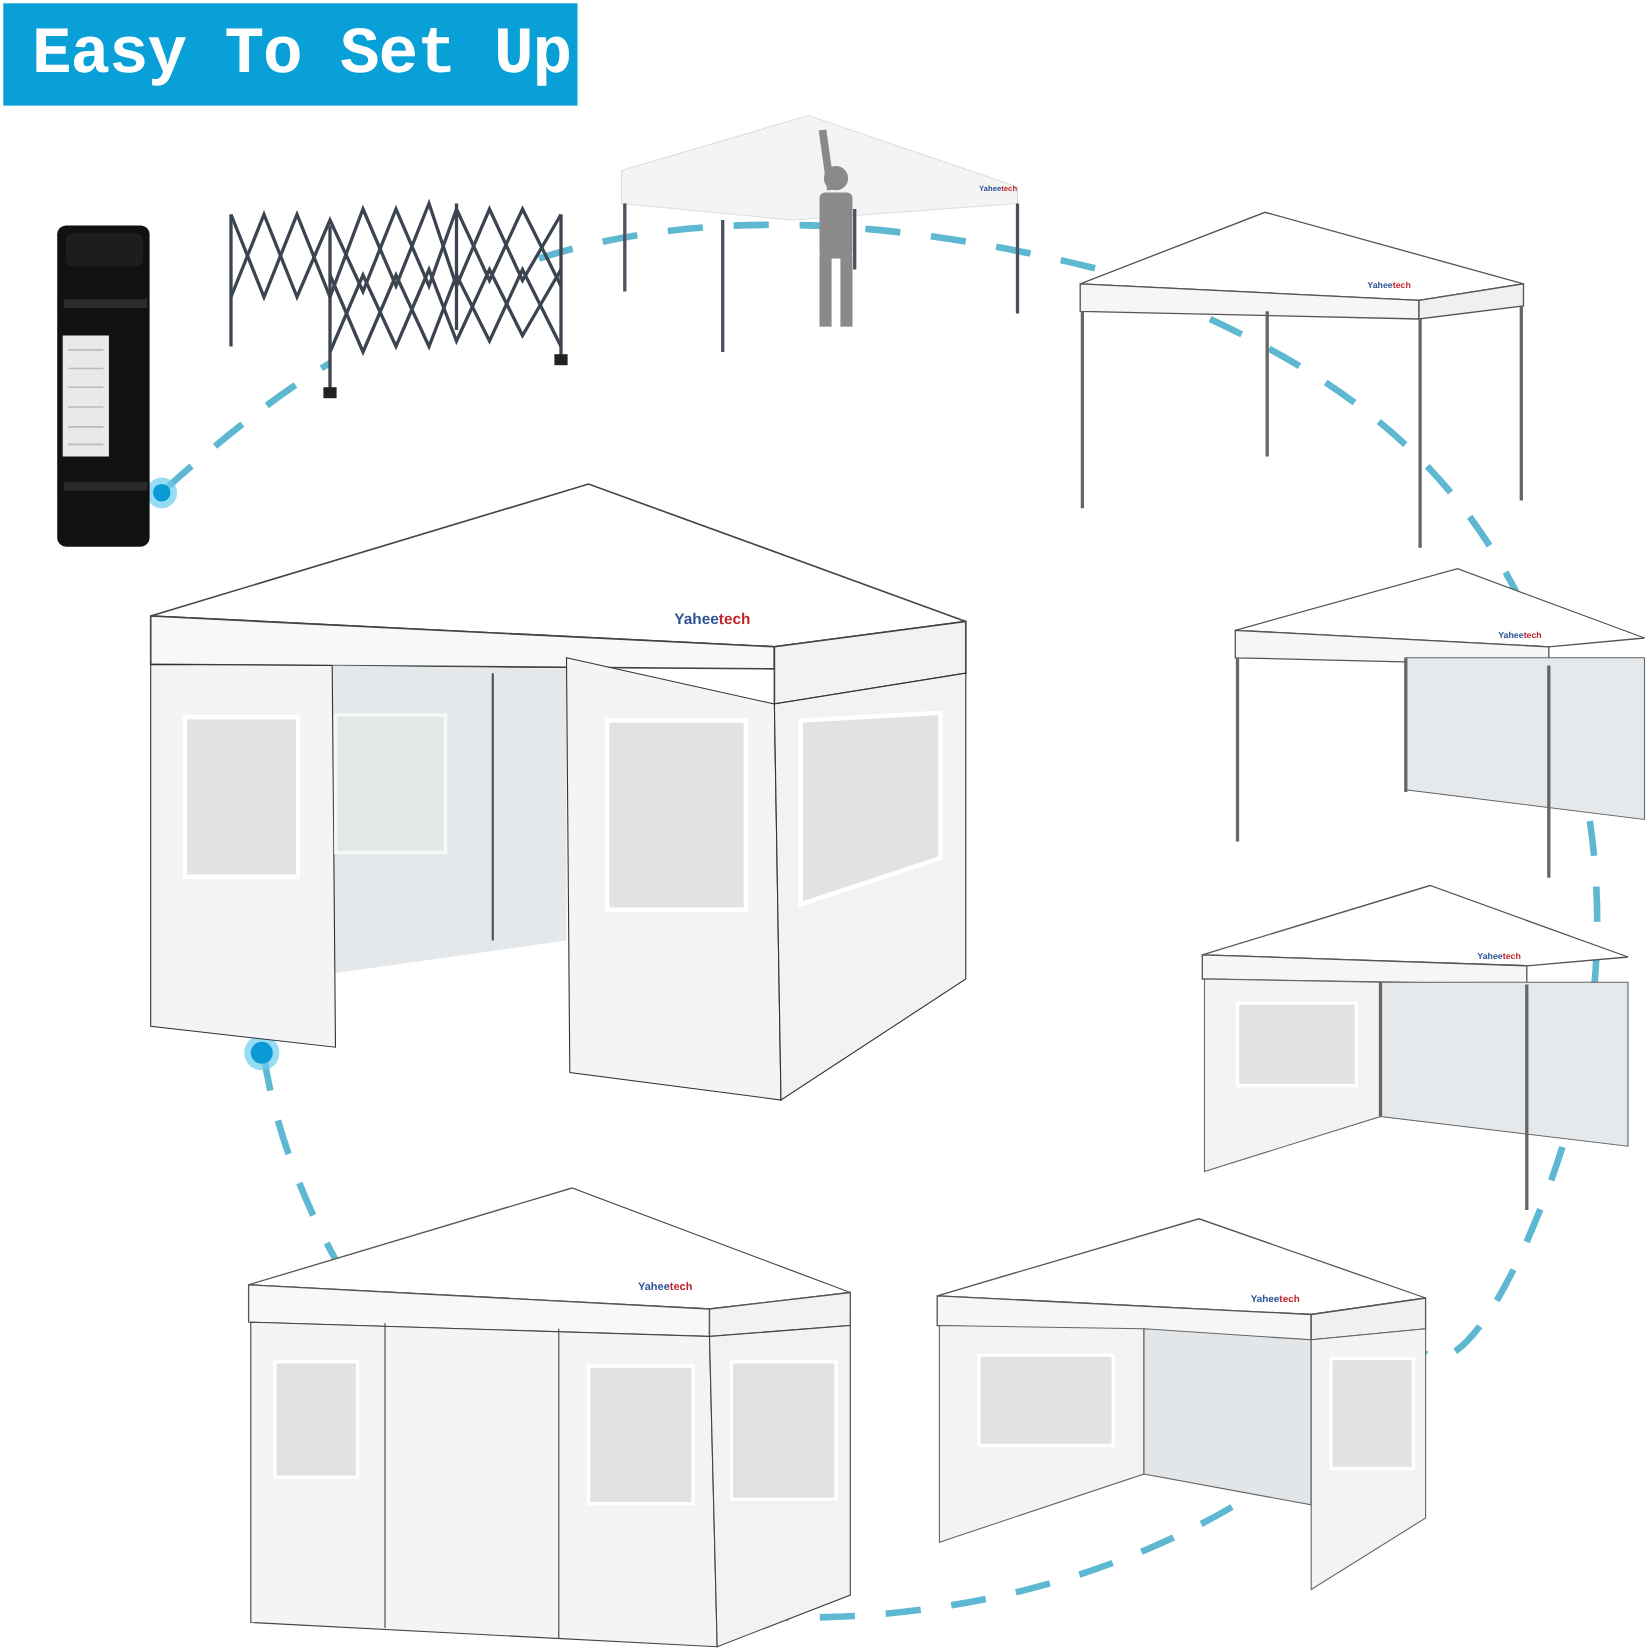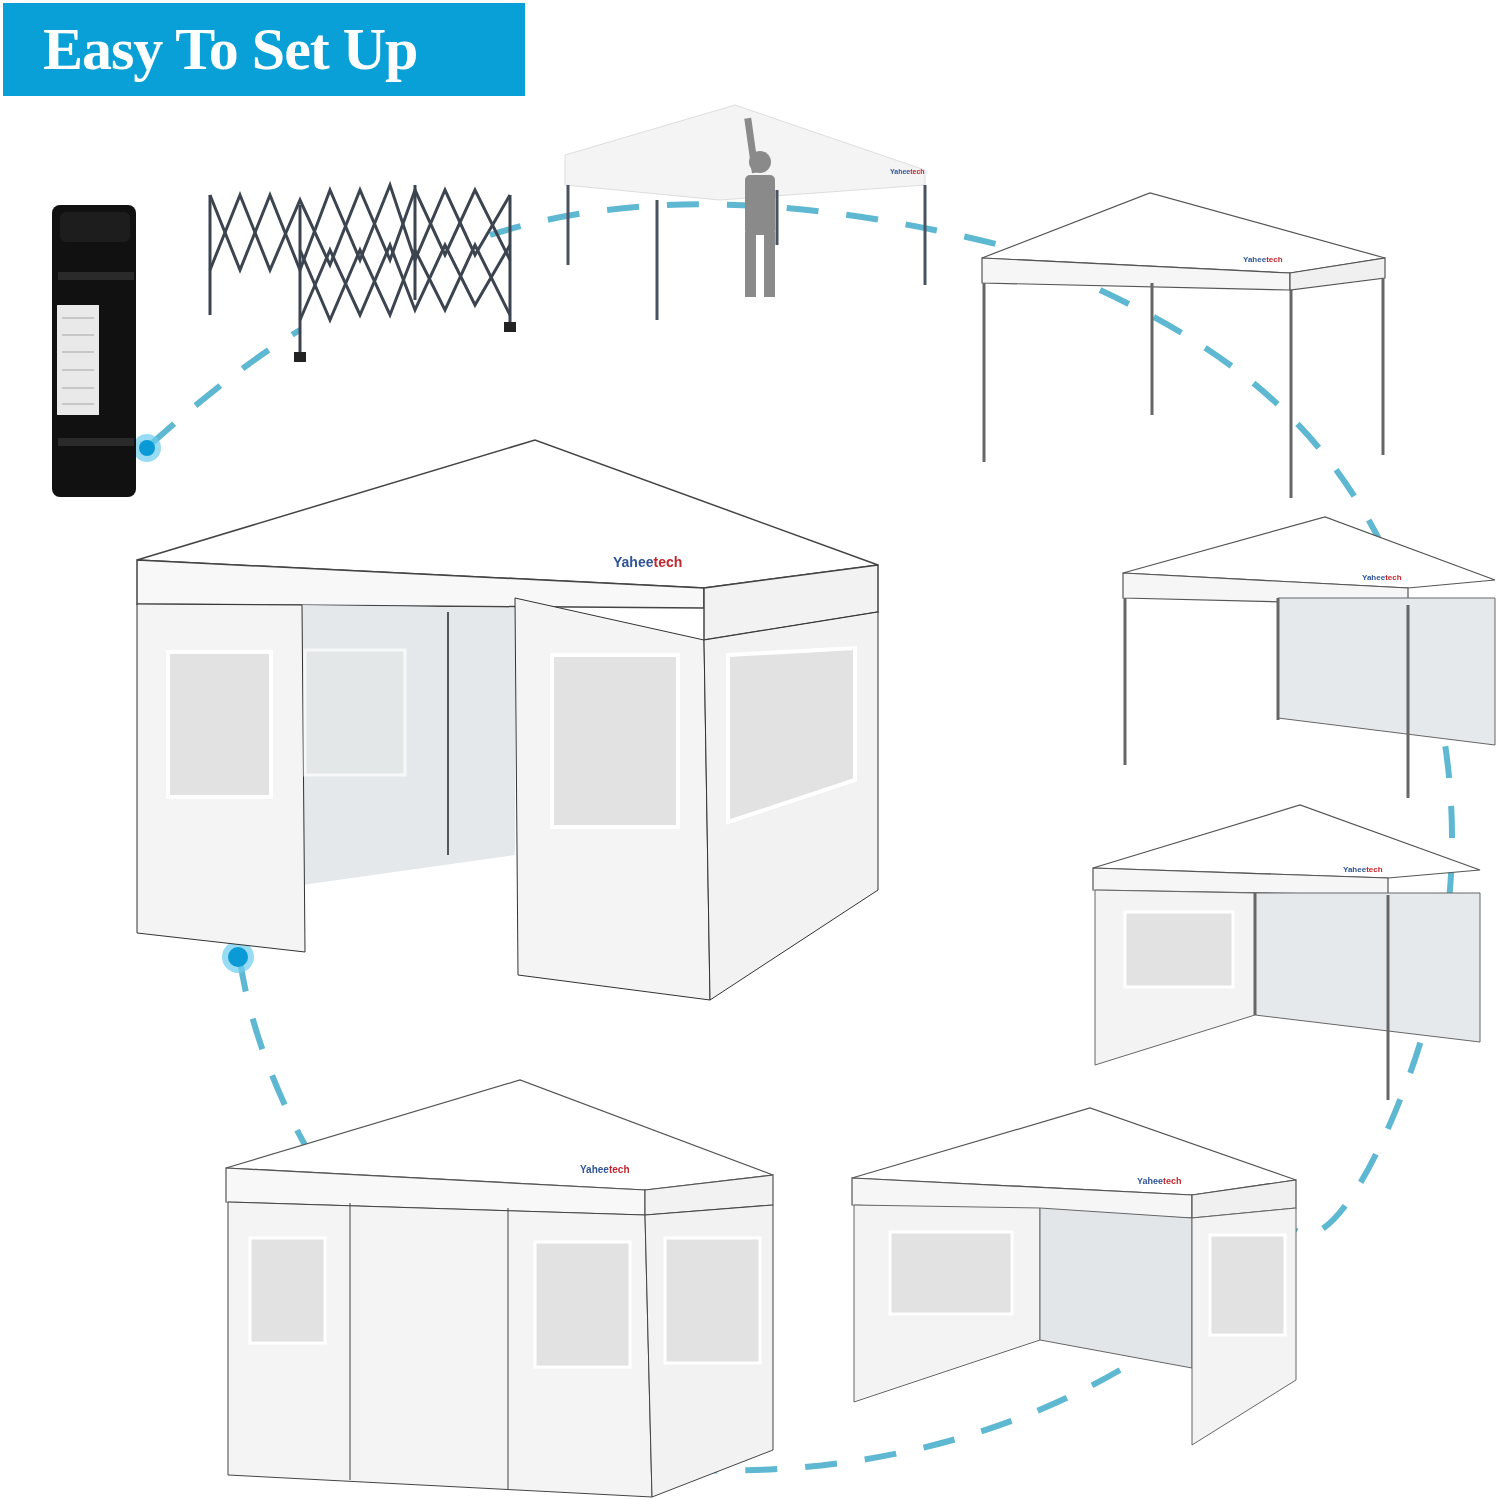--- a/index.html
+++ b/index.html
@@ -1,18 +1,18 @@
 <!DOCTYPE html>
 <html><head>
 <meta charset="utf-8">
 <style>
   html,body{margin:0;padding:0;background:#ffffff;}
   body{width:1498px;height:1500px;position:relative;overflow:hidden;font-family:"DejaVu Sans","Liberation Sans",sans-serif;}
   .banner{position:absolute;left:3px;top:3px;width:522px;height:93px;background:#08a0d6;display:flex;align-items:center;}
-  .banner-text{color:#ffffff;font-size:60px;font-weight:bold;letter-spacing:-1px;padding-left:40px;font-family:Liberation Serif, serif;}
+  .banner-text{color:#ffffff;font-size:60px;font-weight:bold;letter-spacing:-1px;padding-left:26px;font-family:Liberation Mono, monospace;}
   svg.stage{position:absolute;left:0;top:0;}
   .brand{font-family:"Liberation Sans",sans-serif;font-weight:bold;}
 </style>
 </head>
 <body>
 
 <div class="banner">
   <span class="banner-text">Easy To Set Up</span>
 </div>
 

